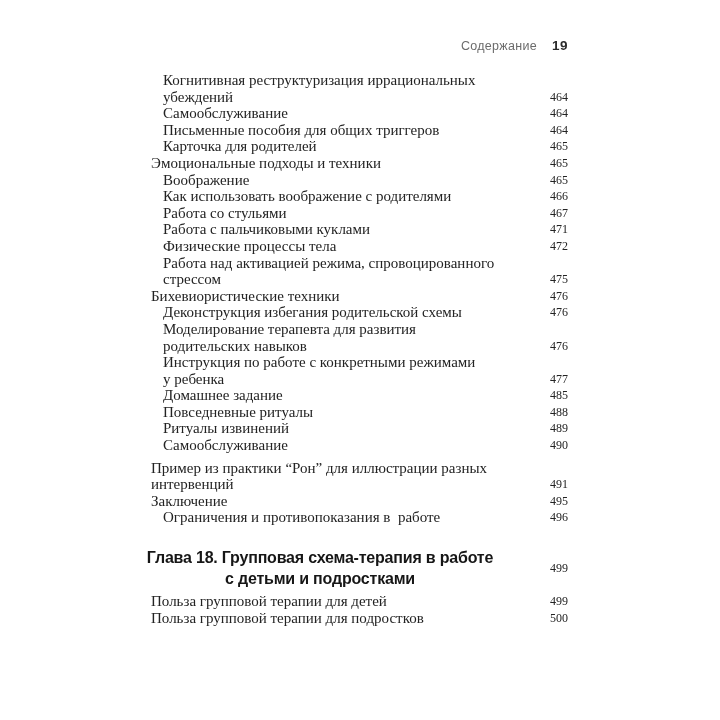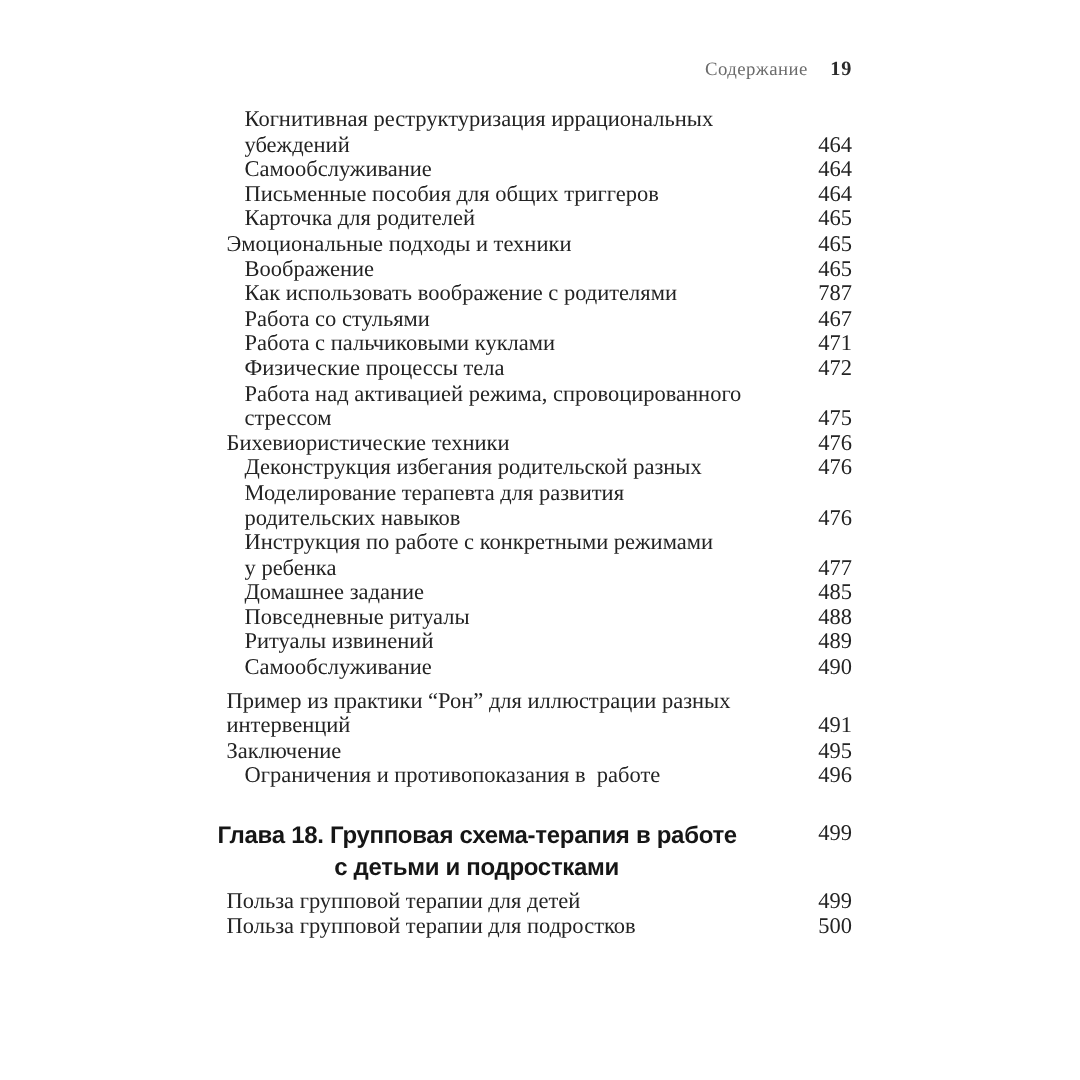--- a/index.html
+++ b/index.html
@@ -18,21 +18,21 @@
   
   .header {
     position: absolute;
     top: 38px;
     left: 0;
     right: 152px;
     display: flex;
     justify-content: flex-end;
     align-items: baseline;
     gap: 15px;
-    font-family: Liberation Serif, serif;
+    font-family: Liberation Sans, sans-serif;
   }
   .header-label {
     font-size: 12.5px;
     letter-spacing: 0.3px;
     color: var(--header-label, #6b6b6b);
   }
   .header-number {
     font-size: 13.5px;
     font-weight: 700;
     letter-spacing: 0.5px;
@@ -52,29 +52,29 @@
   .row.sub .title { padding-left: 12px; }
   .row.space-before { margin-top: 6px; }
   .title { flex: 1; min-width: 0; }
   .line {
     white-space: pre;
     font-size: 15px;
     line-height: 16.6px;
     color: var(--body-text, #232323);
   }
   .pagenum {
-    font-size: 15px;
+    font-size: 12px;
     line-height: 16.6px;
     color: var(--body-text, #232323);
     text-align: right;
   }
   
   .chapter {
     display: flex;
-    align-items: flex-start;
+    align-items: center;
     margin: 22px 0 4px -6px;
   }
   .chapter-title {
     flex: 1;
     min-width: 0;
     text-align: center;
     padding-right: 55px;
     font-family: "Liberation Sans", "DejaVu Sans", sans-serif;
     font-weight: 700;
     letter-spacing: -0.2px;
@@ -130,21 +130,21 @@
       <div class="row sub">
         <div class="title">
           <div class="line">Воображение</div>
         </div>
         <div class="pagenum">465</div>
       </div>
       <div class="row sub">
         <div class="title">
           <div class="line">Как использовать воображение с родителями</div>
         </div>
-        <div class="pagenum">787</div>
+        <div class="pagenum">466</div>
       </div>
       <div class="row sub">
         <div class="title">
           <div class="line">Работа со стульями</div>
         </div>
         <div class="pagenum">467</div>
       </div>
       <div class="row sub">
         <div class="title">
           <div class="line">Работа с пальчиковыми куклами</div>
@@ -165,21 +165,21 @@
         <div class="pagenum">475</div>
       </div>
       <div class="row main">
         <div class="title">
           <div class="line">Бихевиористические техники</div>
         </div>
         <div class="pagenum">476</div>
       </div>
       <div class="row sub">
         <div class="title">
-          <div class="line">Деконструкция избегания родительской разных</div>
+          <div class="line">Деконструкция избегания родительской схемы</div>
         </div>
         <div class="pagenum">476</div>
       </div>
       <div class="row sub">
         <div class="title">
           <div class="line">Моделирование терапевта для развития</div>
           <div class="line">родительских навыков</div>
         </div>
         <div class="pagenum">476</div>
       </div>

